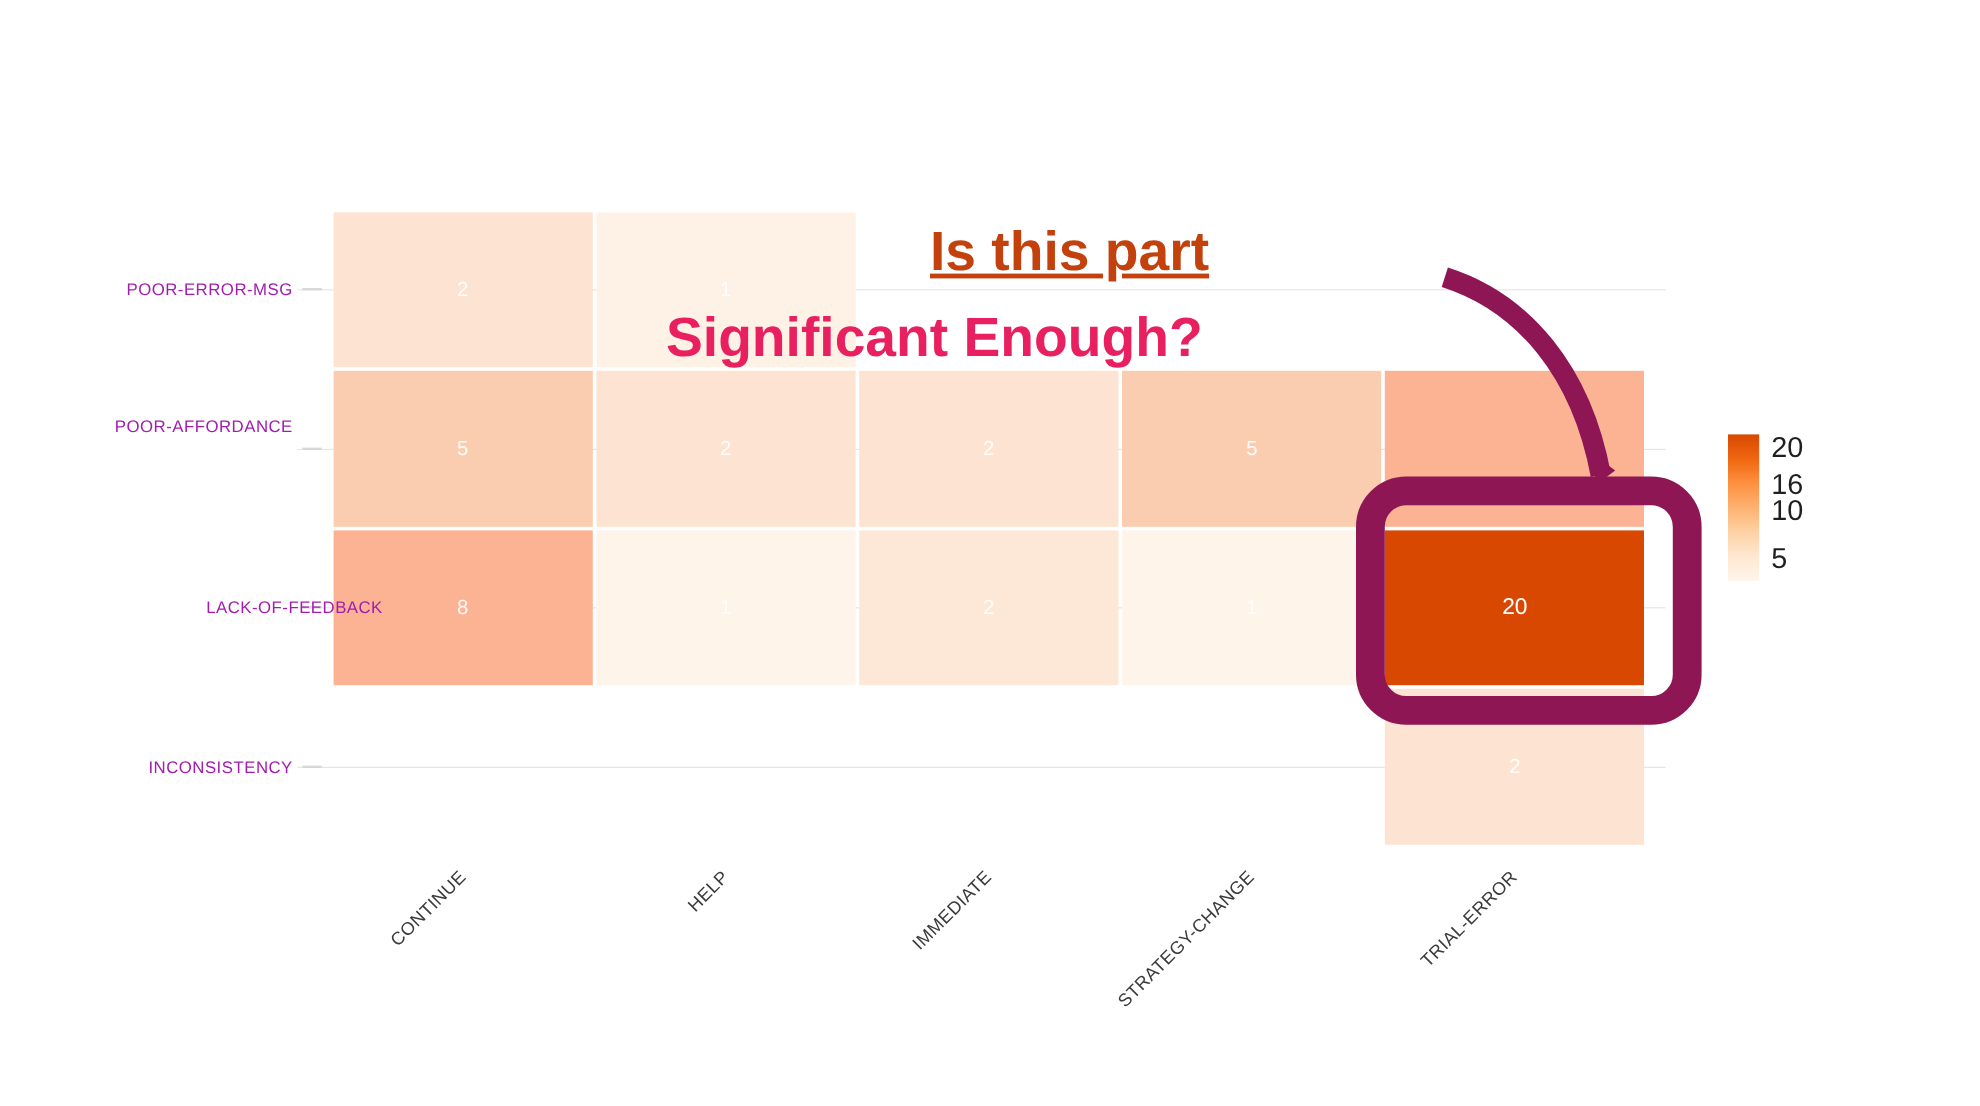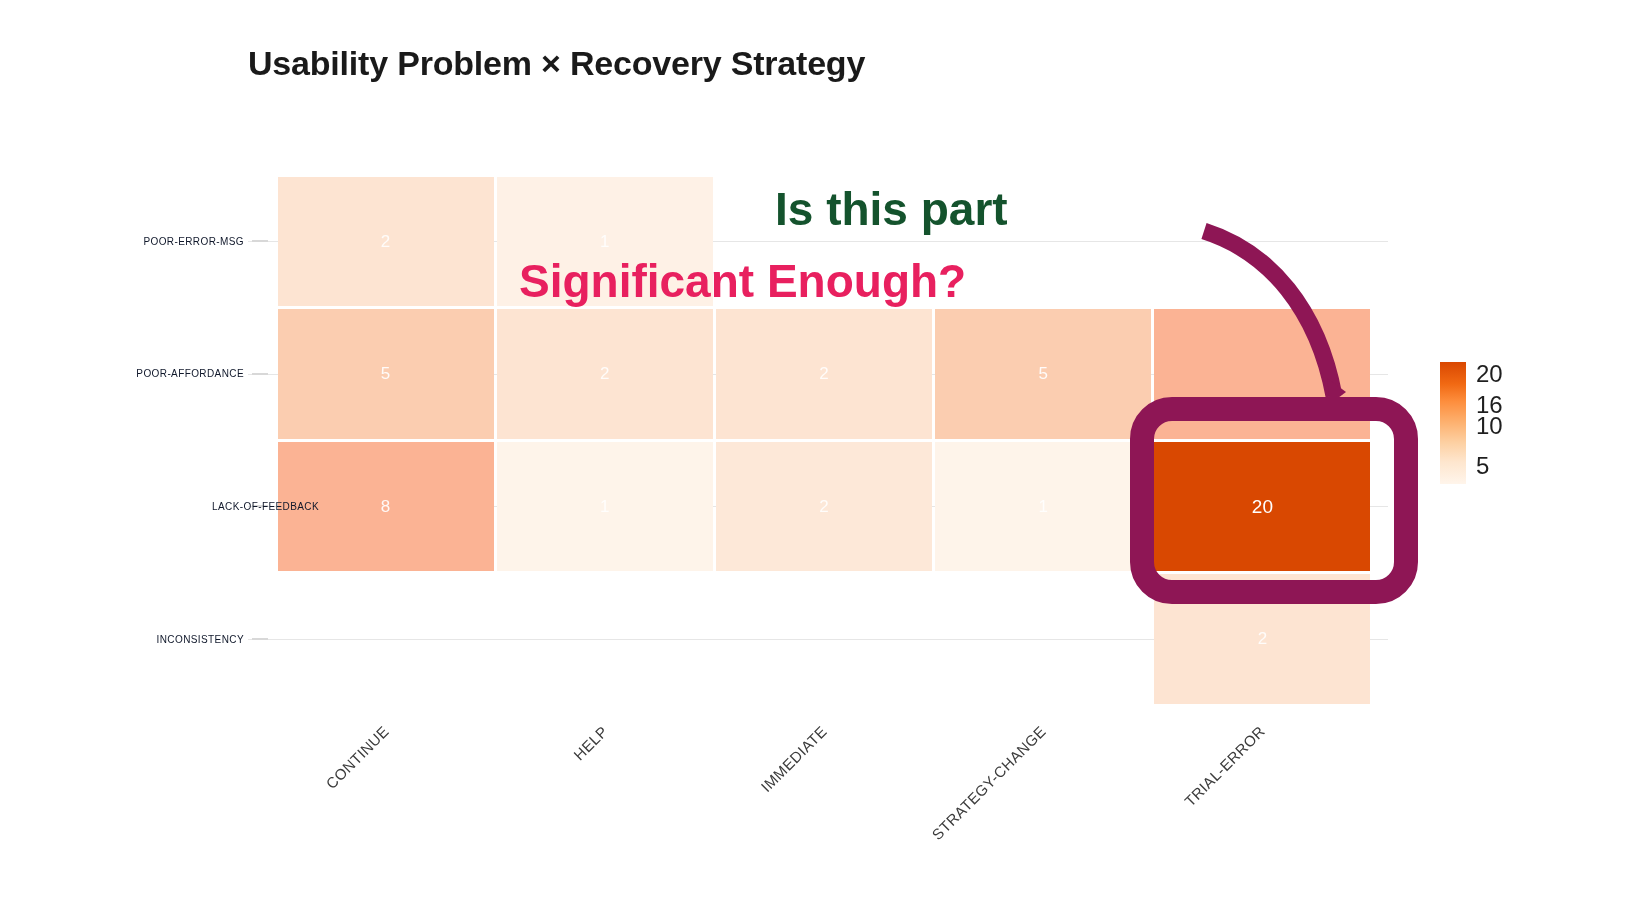--- a/index.html
+++ b/index.html
@@ -72,23 +72,23 @@
     font-size: 17px;
     color: #ffffff;
     font-family: "Liberation Sans", sans-serif;
     line-height: 1;
     user-select: none;
   }
 
   
   .ylabel {
     position: absolute;
-    font-size: 10px;
+    font-size: 14px;
     letter-spacing: 0.4px;
-    color: #0f172a;
+    color: #a21caf;
     white-space: nowrap;
     transform: translateY(-50%);
   }
   .ytick {
     position: absolute;
     width: 16px;
     height: 2px;
     background: #d8d8d8;
     transform: translateY(-50%);
   }
@@ -156,21 +156,20 @@
     width: 1650px;
     height: 922px;
     pointer-events: none;
   }
 </style>
 </head>
 <body>
 
 <div id="stage">
 
-  <div class="chart-title">Usability Problem × Recovery Strategy</div>
 
   <div id="plot">
       <div class="gridline" style="top: 66.25px;"></div>
       <div class="gridline" style="top: 198.75px;"></div>
       <div class="gridline" style="top: 331.25px;"></div>
       <div class="gridline" style="top: 463.75px;"></div>
       <div class="cell" style="left: 1.5px; top: 1.5px; width: 216.2px; height: 129.5px; background: rgb(253, 228, 210);">
         <span class="cell-value" style="color: rgba(255, 255, 255, 0.88);">2</span>
       </div>
       <div class="cell" style="left: 220.7px; top: 1.5px; width: 216.2px; height: 129.5px; background: rgb(254, 241, 230);">
@@ -206,21 +205,21 @@
       </div>
       <div class="cell" style="left: 878.3px; top: 399px; width: 216.2px; height: 129.5px; background: rgb(253, 228, 210);">
         <span class="cell-value" style="color: rgba(255, 255, 255, 0.88);">2</span>
       </div>
     </div>
 
   <div id="yaxis">
       <div class="ytick" style="left: 252px; top: 241.25px;"></div>
       <div class="ylabel" style="right: 1406px; top: 241.25px;">POOR-ERROR-MSG</div>
       <div class="ytick" style="left: 252px; top: 373.75px;"></div>
-      <div class="ylabel" style="right: 1406px; top: 373px;">POOR-AFFORDANCE</div>
+      <div class="ylabel" style="right: 1406px; top: 355px;">POOR-AFFORDANCE</div>
       <div class="ytick" style="left: 252px; top: 506.25px;"></div>
       <div class="ylabel" style="right: 1331px; top: 506.25px;">LACK-OF-FEEDBACK</div>
       <div class="ytick" style="left: 252px; top: 638.75px;"></div>
       <div class="ylabel" style="right: 1406px; top: 638.75px;">INCONSISTENCY</div>
     </div>
   <div id="xaxis">
       <div class="xlabel" style="left: 65.6px; width: 320px; top: 720px;">CONTINUE</div>
       <div class="xlabel" style="left: 284.8px; width: 320px; top: 720px;">HELP</div>
       <div class="xlabel" style="left: 504px; width: 320px; top: 720px;">IMMEDIATE</div>
       <div class="xlabel" style="left: 723.2px; width: 320px; top: 720px;">STRATEGY-CHANGE</div>
@@ -230,22 +229,22 @@
   <div id="colorbar-wrap">
     <div id="colorbar"></div>
     <div id="colorbar-ticks">
         <div class="cb-tick" style="top: 12px;">20</div>
         <div class="cb-tick" style="top: 42.5px;">16</div>
         <div class="cb-tick" style="top: 64px;">10</div>
         <div class="cb-tick" style="top: 103.5px;">5</div>
       </div>
   </div>
 
-  <div class="annot" id="annot-line1" style="color: #14532d;">Is this part</div>
-  <div class="annot" id="annot-line2" style="color: rgb(232, 32, 95);">Significant Enough?</div>
+  <div class="annot" id="annot-line1" style="color: #c2410c; text-decoration: underline;">Is this part</div>
+  <div class="annot" id="annot-line2" style="color: rgb(232, 32, 95); margin-left: 36px;">Significant Enough?</div>
 
   <svg id="overlay-svg" viewBox="0 0 1650 922">
     <path id="annot-arrow" d="M 1204 231 C 1270 252 1318 310 1334 396" fill="none" stroke-width="17" stroke-linecap="butt" stroke="#8e1655"></path>
     <polygon id="annot-arrowhead" points="1327,378 1346,392 1330,404" fill="#8e1655"></polygon>
     <rect id="annot-highlight" x="1142" y="409" width="264" height="183" rx="30" ry="30" fill="none" stroke-width="24" stroke="#8e1655"></rect>
   </svg>
 
 </div>
 
 </body></html>

